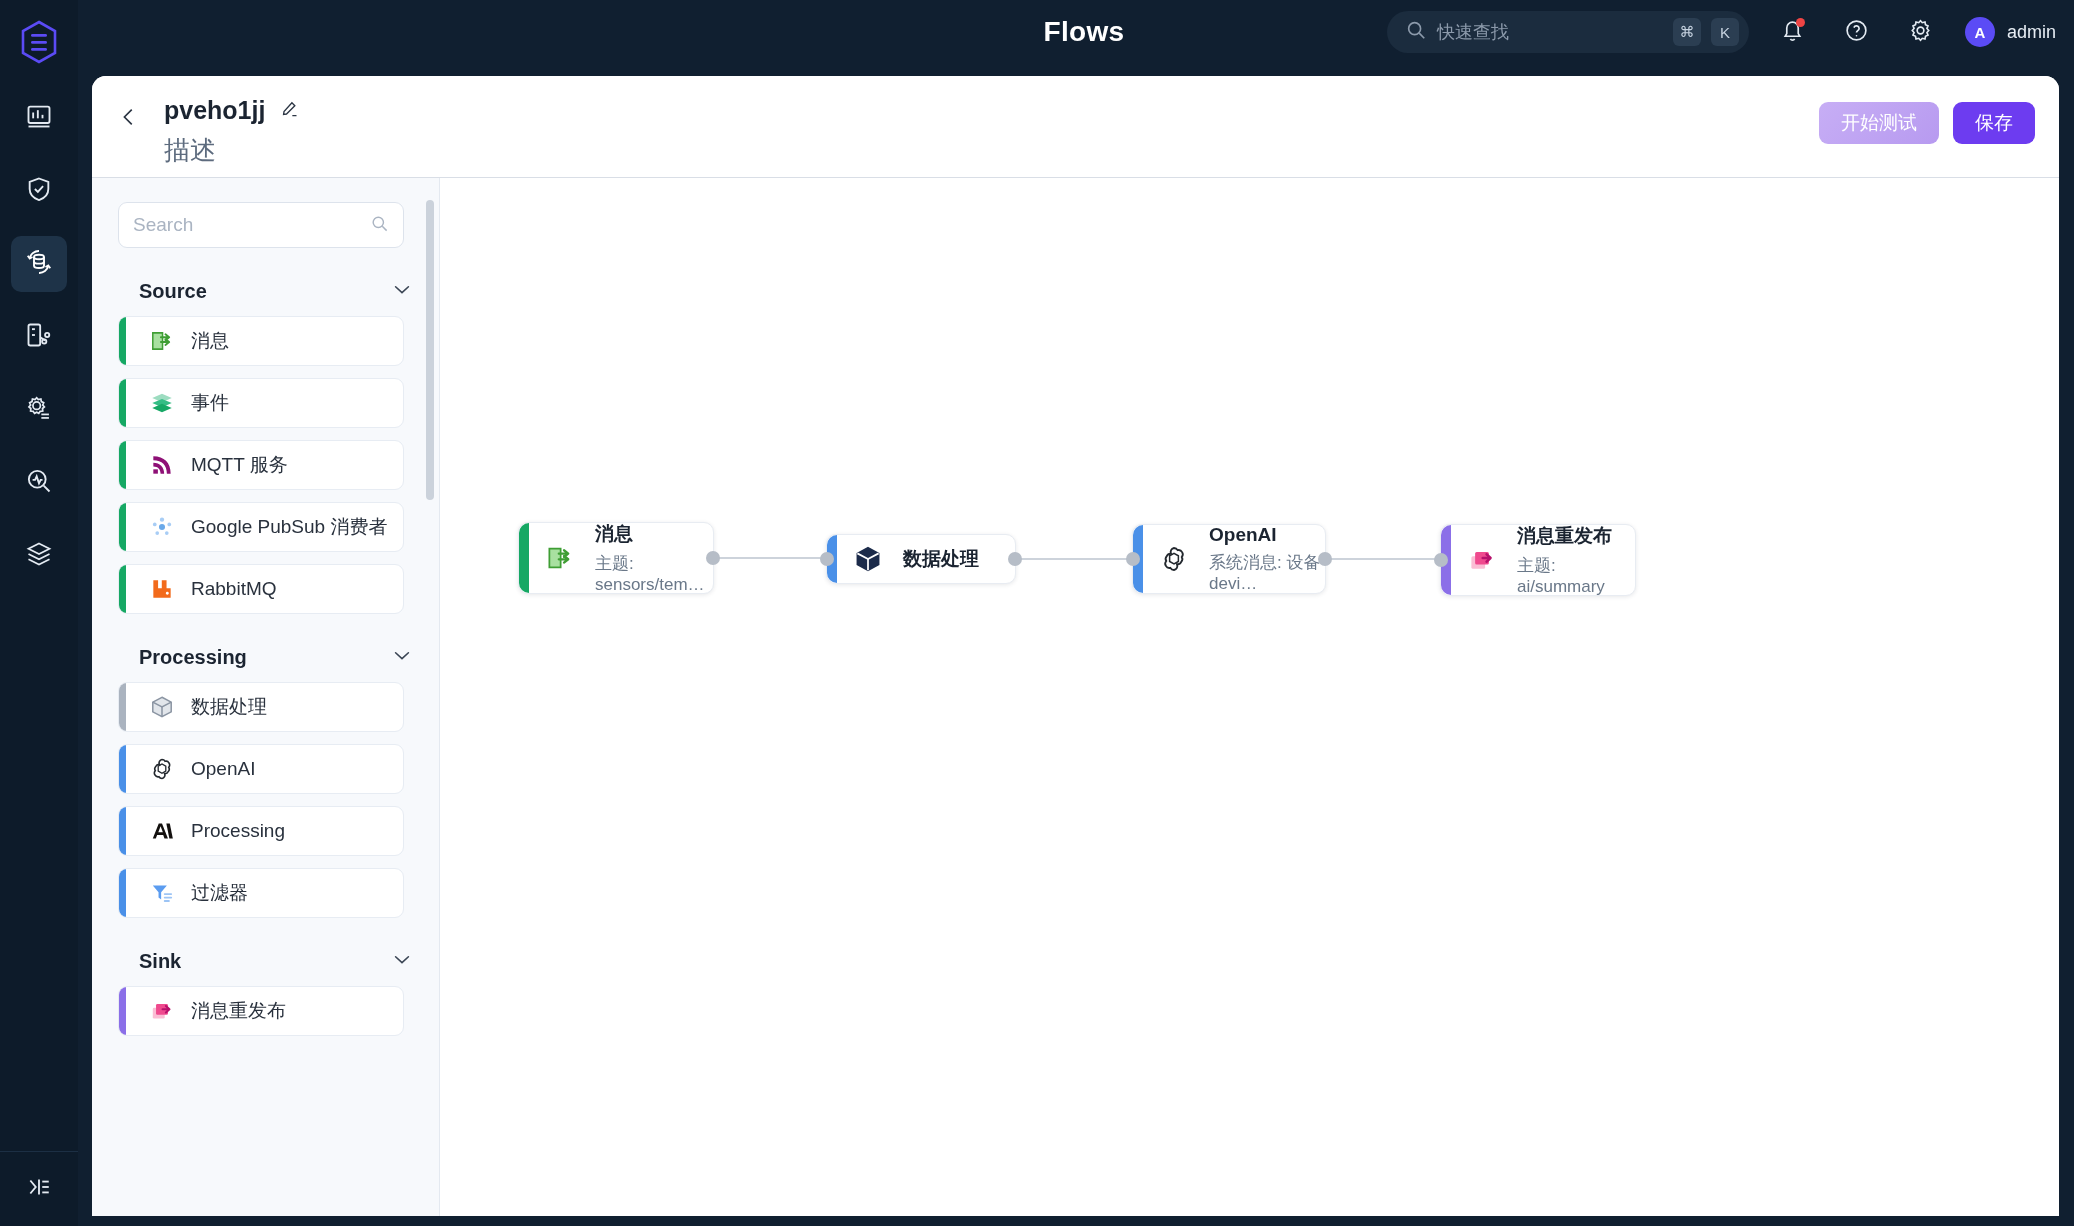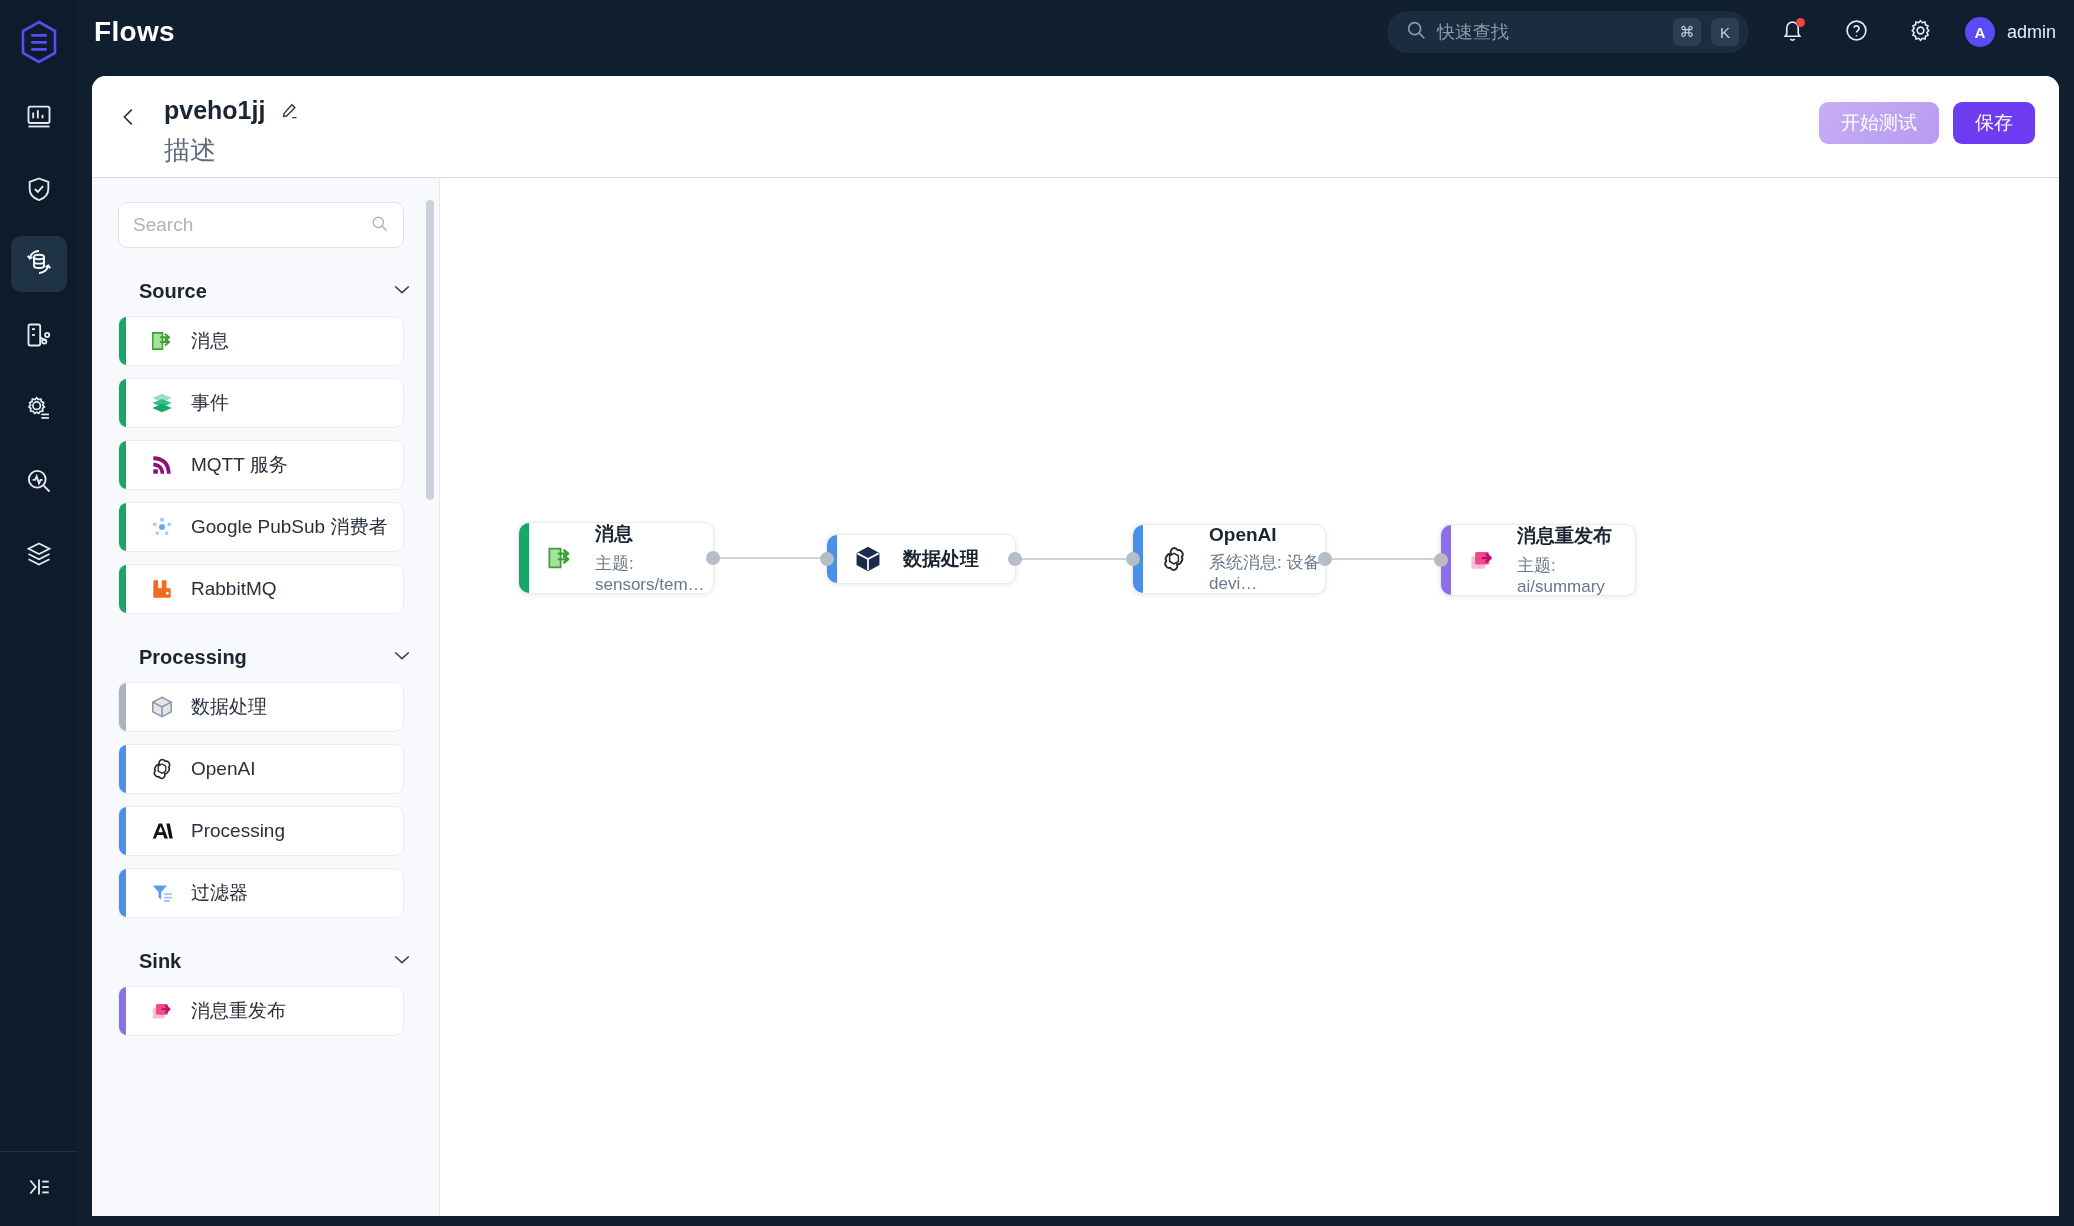--- a/index.html
+++ b/index.html
@@ -29,21 +29,21 @@
   .rail-btn.active { background: #1e3348; }
   .rail-bottom {
     position: absolute; left: 0; bottom: 0; width: 78px; height: 75px;
     border-top: 1px solid #1c2f44;
     display: flex; align-items: center; justify-content: center;
   }
 
   
   .topbar {
     position: absolute; left: 78px; top: 0; right: 0; height: 64px;
-    display: flex; align-items: center;
+    display: flex; align-items: center; justify-content: center;
   }
   .brand {
     color: #ffffff; font-size: 28px; font-weight: bold;
     margin-left: 16px; letter-spacing: .3px;
   }
   .topbar-right {
     position: absolute; right: 18px; top: 0; height: 64px;
     display: flex; align-items: center; gap: 24px;
   }
   .searchbox {
@@ -79,21 +79,21 @@
   }
   .flow-header {
     position: relative; height: 102px; border-bottom: 1px solid #d9dee6; background: #fff;
   }
   .back-arrow {
     position: absolute; left: 22px; top: 28px; width: 30px; height: 30px;
     display: flex; align-items: center; justify-content: center; cursor: pointer;
   }
   .flow-title {
     position: absolute; left: 72px; top: 20px;
-    display: flex; align-items: flex-end; gap: 14px;
+    display: flex; align-items: center; gap: 14px;
   }
   .flow-title-text { font-size: 25px; font-weight: bold; color: #1b2431; }
   .flow-desc { position: absolute; left: 72px; top: 57px; font-size: 26px; color: #5d6b7e; }
   .header-actions {
     position: absolute; right: 24px; top: 26px; display: flex; gap: 14px;
   }
   .btn {
     height: 42px; border-radius: 9px; padding: 0 22px; border: none;
     font-size: 19px; color: #ffffff; cursor: pointer;
     font-family: "Liberation Sans", sans-serif;

